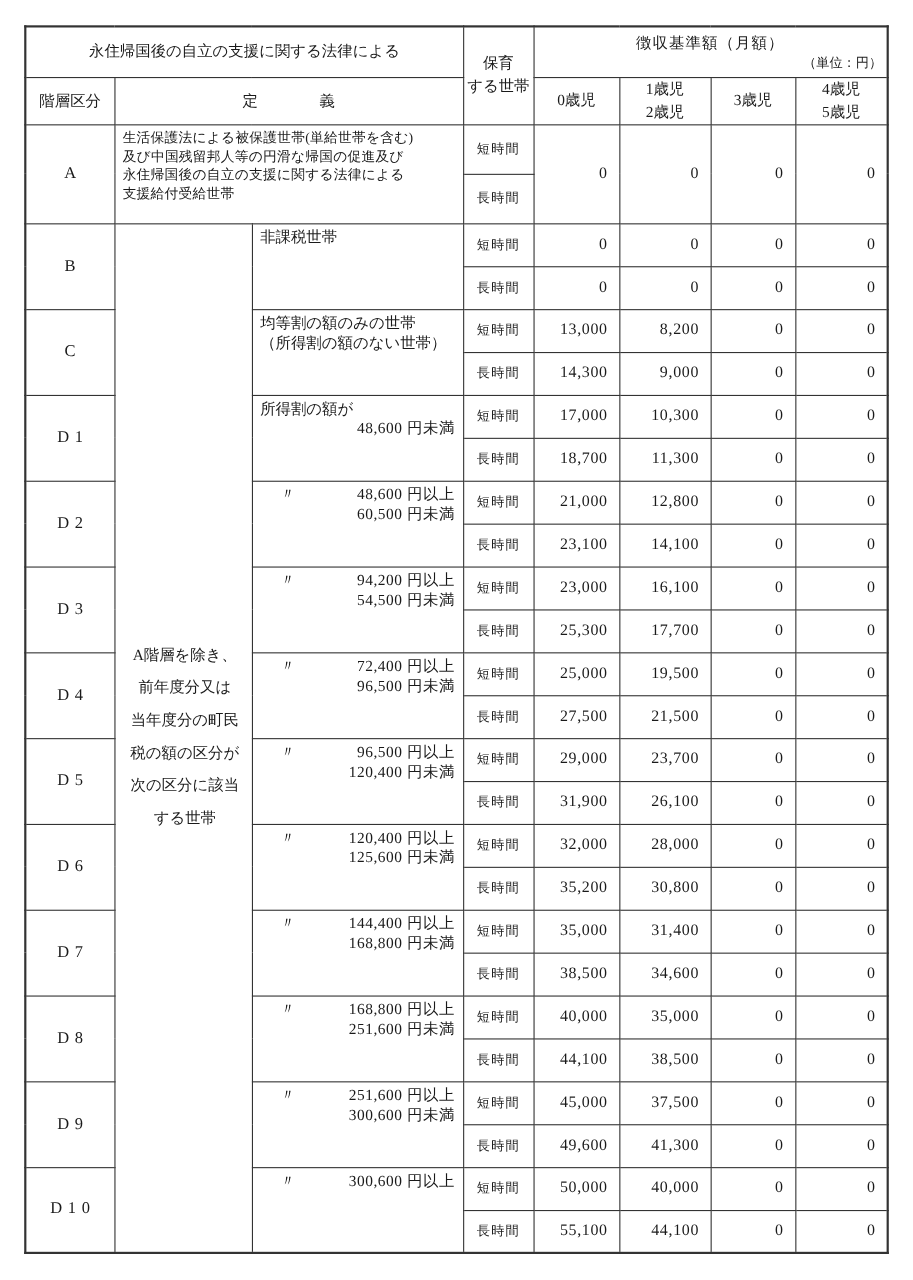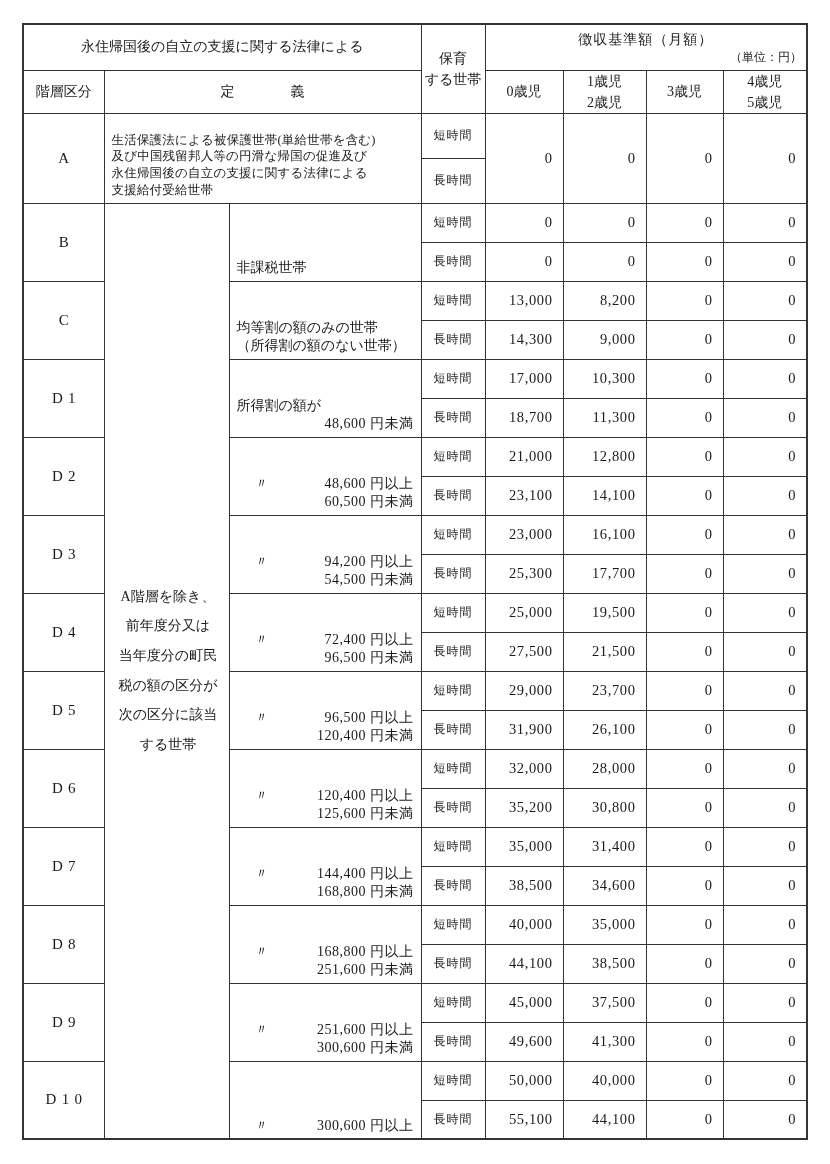--- a/index.html
+++ b/index.html
@@ -34,21 +34,21 @@
   td.tier {
     text-align: center;
     vertical-align: middle;
     font-size: 15px;
     letter-spacing: 0.35em;
     padding-left: 0.35em;
   }
   td.note { vertical-align: middle; padding: 0 4px 0 7px; }
   td.note .note-text { white-space: pre-line; line-height: 2.12; font-size: 14px; text-align: center; }
   td.def { vertical-align: middle; padding: 3px 7px 3px 7px; }
-  .def-wrap { display: flex; flex-direction: column; justify-content: flex-end; }
+  .def-wrap { display: flex; flex-direction: column; justify-content: flex-start; }
   .def-wrap.small { font-size: 12.5px; line-height: 1.35; letter-spacing: 0.2px; }
   .def-line { display: flex; align-items: baseline; }
   .def-line .dl { text-align: left; }
   .def-line .dl.ditto { padding-left: 18px; }
   .def-line .dr { margin-left: auto; text-align: right; letter-spacing: 0.5px; }
   td.time { text-align: center; vertical-align: middle; letter-spacing: 1px; font-size: 12px; font-family: Liberation Mono, monospace; }
   td.num {
     text-align: right;
     vertical-align: middle;
     padding-right: 10px;

